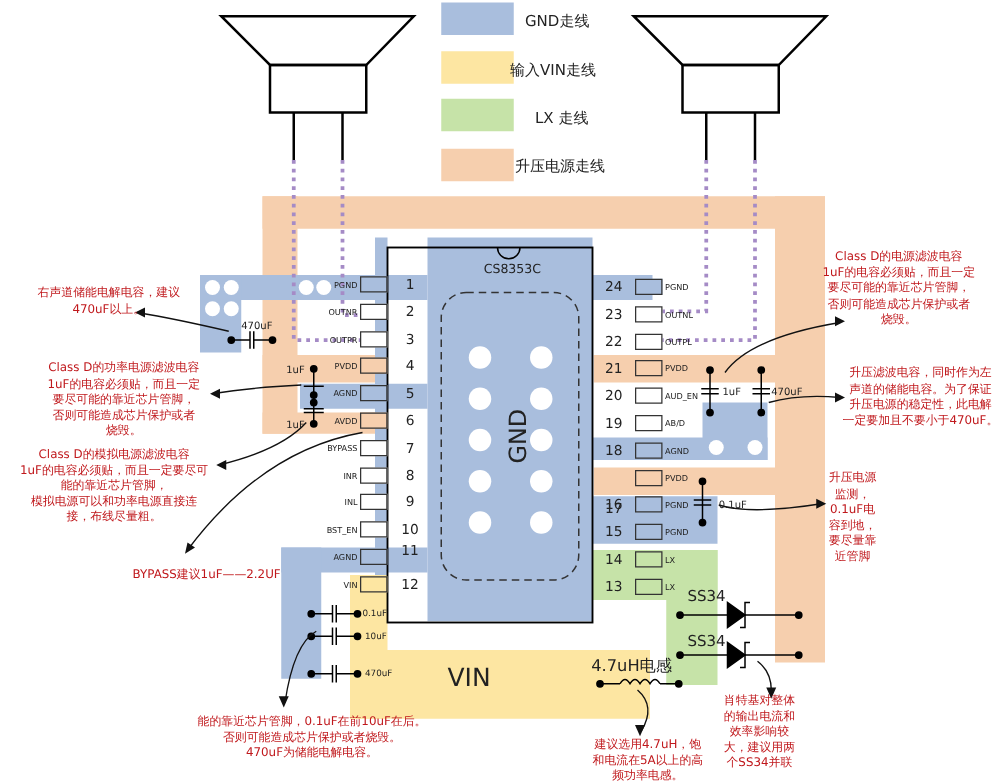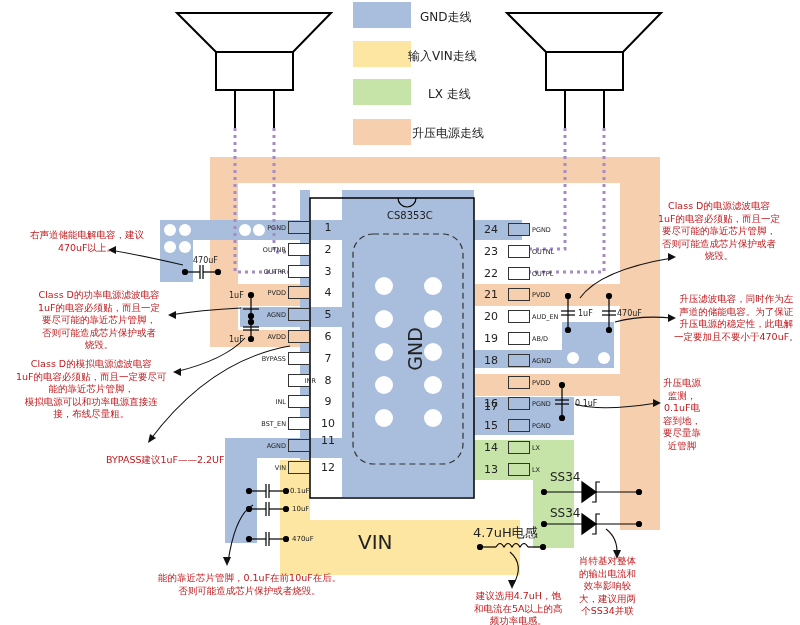--- a/index.html
+++ b/index.html
@@ -246,21 +246,21 @@
     <div class="pin-box blue" style="left: 288px; top: 308.2px;"></div>
     <div class="pin-name" style="right: 514px; top: 311.2px;">AGND</div>
     <div class="pin-num" style="left: 316px; top: 308.2px;">5</div>
     <div class="pin-box orange" style="left: 288px; top: 330px;"></div>
     <div class="pin-name" style="right: 514px; top: 333px;">AVDD</div>
     <div class="pin-num" style="left: 316px; top: 330px;">6</div>
     <div class="pin-box " style="left: 288px; top: 351.8px;"></div>
     <div class="pin-name" style="right: 514px; top: 354.8px;">BYPASS</div>
     <div class="pin-num" style="left: 316px; top: 351.8px;">7</div>
     <div class="pin-box " style="left: 288px; top: 373.6px;"></div>
-    <div class="pin-name" style="right: 484px; top: 376.6px; text-align: center;">INR</div>
+    <div class="pin-name" style="right: 514px; top: 376.6px; text-align: center;">INR</div>
     <div class="pin-num" style="left: 316px; top: 373.6px;">8</div>
     <div class="pin-box " style="left: 288px; top: 395.4px;"></div>
     <div class="pin-name" style="right: 514px; top: 398.4px;">INL</div>
     <div class="pin-num" style="left: 316px; top: 395.4px;">9</div>
     <div class="pin-box " style="left: 288px; top: 417.2px;"></div>
     <div class="pin-name" style="right: 514px; top: 420.2px;">BST_EN</div>
     <div class="pin-num" style="left: 316px; top: 417.2px;">10</div>
     <div class="pin-box blue" style="left: 288px; top: 439px;"></div>
     <div class="pin-name" style="right: 514px; top: 442px;">AGND</div>
     <div class="pin-num" style="left: 316px; top: 434px;">11</div>
@@ -360,20 +360,21 @@
     <div>升压电源</div>
     <div>监测，</div>
     <div>0.1uF电</div>
     <div>容到地，</div>
     <div>要尽量靠</div>
     <div>近管脚</div>
   </div>
 <div class="note" style="left:158px;top:572px;">
     <div>能的靠近芯片管脚，0.1uF在前10uF在后。</div>
     <div>否则可能造成芯片保护或者烧毁。</div>
+    <div>470uF为储能电解电容。</div>
   </div>
 <div class="note" style="left:474px;top:590px;">
     <div>建议选用4.7uH，饱</div>
     <div>和电流在5A以上的高</div>
     <div>频功率电感。</div>
   </div>
 <div class="note" style="left:579px;top:555px;">
     <div>肖特基对整体</div>
     <div>的输出电流和</div>
     <div>效率影响较</div>

